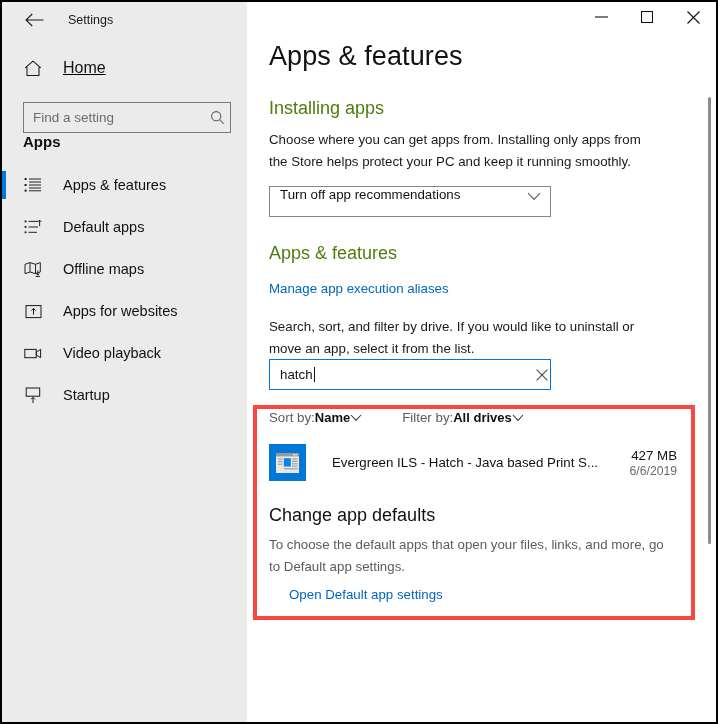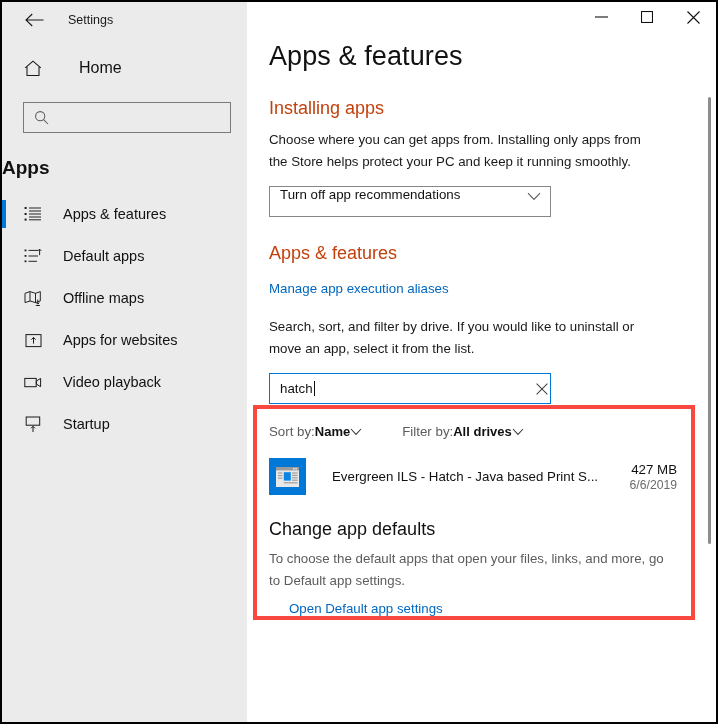--- a/index.html
+++ b/index.html
@@ -43,23 +43,24 @@
   }
   .settings-title {
     font-size: 12.5px;
     color: #1a1a1a;
   }
   .home-row {
     display: flex;
     align-items: center;
     height: 40px;
     padding-left: 21px;
-    gap: 36px;
+    gap: 20px;
     margin-top: 10px;
     cursor: pointer;
+    text-decoration: underline;
   }
   .home-icon { width: 20px; height: 20px; display:flex; align-items:center; justify-content:center;}
   .home-label { font-size: 16px; color: #111; }
 
   .search-wrap {
     margin: 14px 16px 0 21px;
     height: 31px;
     background: #ebebeb;
     border: 1.4px solid #7a7a7a;
     display: flex;
@@ -72,24 +73,24 @@
     outline: none;
     background: transparent;
     font-family: "Liberation Sans", sans-serif;
     font-size: 13.5px;
     color: #555;
   }
   .search-wrap input::placeholder { color: #6b6b6b; }
   .search-mag { width: 16px; height: 16px; display:flex; align-items:center; justify-content:center; }
 
   .section-head {
-    font-size: 19px;
+    font-size: 15px;
     font-weight: bold;
     color: #111;
-    margin-top: 24px;
+    padding-left: 21px;
   }
   .nav-list { margin-top: 14px; }
   .nav-item {
     position: relative;
     display: flex;
     align-items: center;
     height: 42px;
     padding-left: 21px;
     gap: 20px;
     cursor: pointer;
@@ -135,21 +136,21 @@
   h1.page-title {
     font-size: 27px;
     font-weight: normal;
     color: #111;
     margin-top: 7px;
     letter-spacing: 0.1px;
   }
   h2.sub-head {
     font-size: 18px;
     font-weight: normal;
-    color: #c2410c;
+    color: #4d7c0f;
     margin-top: 26px;
   }
   p.body-text {
     font-size: 13.3px;
     color: #1a1a1a;
     line-height: 1.62;
     margin-top: 10px;
     max-width: 392px;
   }
   .combo {
@@ -181,21 +182,21 @@
     left: 6px;
     top: 403px;
     width: 442px;
     height: 215px;
     border: 4px solid #f9483f;
     pointer-events: none;
   }
 
   .search-section { margin-top: 20px; }
   .app-search {
-    margin-top: 14px;
+    margin-top: 0;
     width: 282px;
     height: 31px;
     border: 1.6px solid #0078d7;
     display: flex;
     align-items: center;
     padding: 0 0 0 10px;
     background: #fff;
   }
   .app-search .typed {
     flex: 1;
@@ -314,20 +315,21 @@
     <div class="home-row">
       <span class="home-icon">
         <svg width="18" height="17" viewBox="0 0 18 17">
           <path d="M1.2 7.8 L9 1.2 L16.8 7.8 M3 7 L3 15.4 L15 15.4 L15 7" stroke="#1a1a1a" stroke-width="1.05" fill="none" stroke-linejoin="round"></path>
         </svg>
       </span>
       <span class="home-label">Home</span>
     </div>
 
     <div class="search-wrap">
+      <input type="text" placeholder="Find a setting" style="">
       <span class="search-mag">
         <svg width="15" height="15" viewBox="0 0 15 15">
           <circle cx="6.2" cy="6.2" r="4.6" stroke="#5c5c5c" stroke-width="1.05" fill="none"></circle>
           <path d="M9.6 9.6 L14 14" stroke="#5c5c5c" stroke-width="1.05" fill="none"></path>
         </svg>
       </span>
     </div>
 
     <div class="section-head">Apps</div>
 

